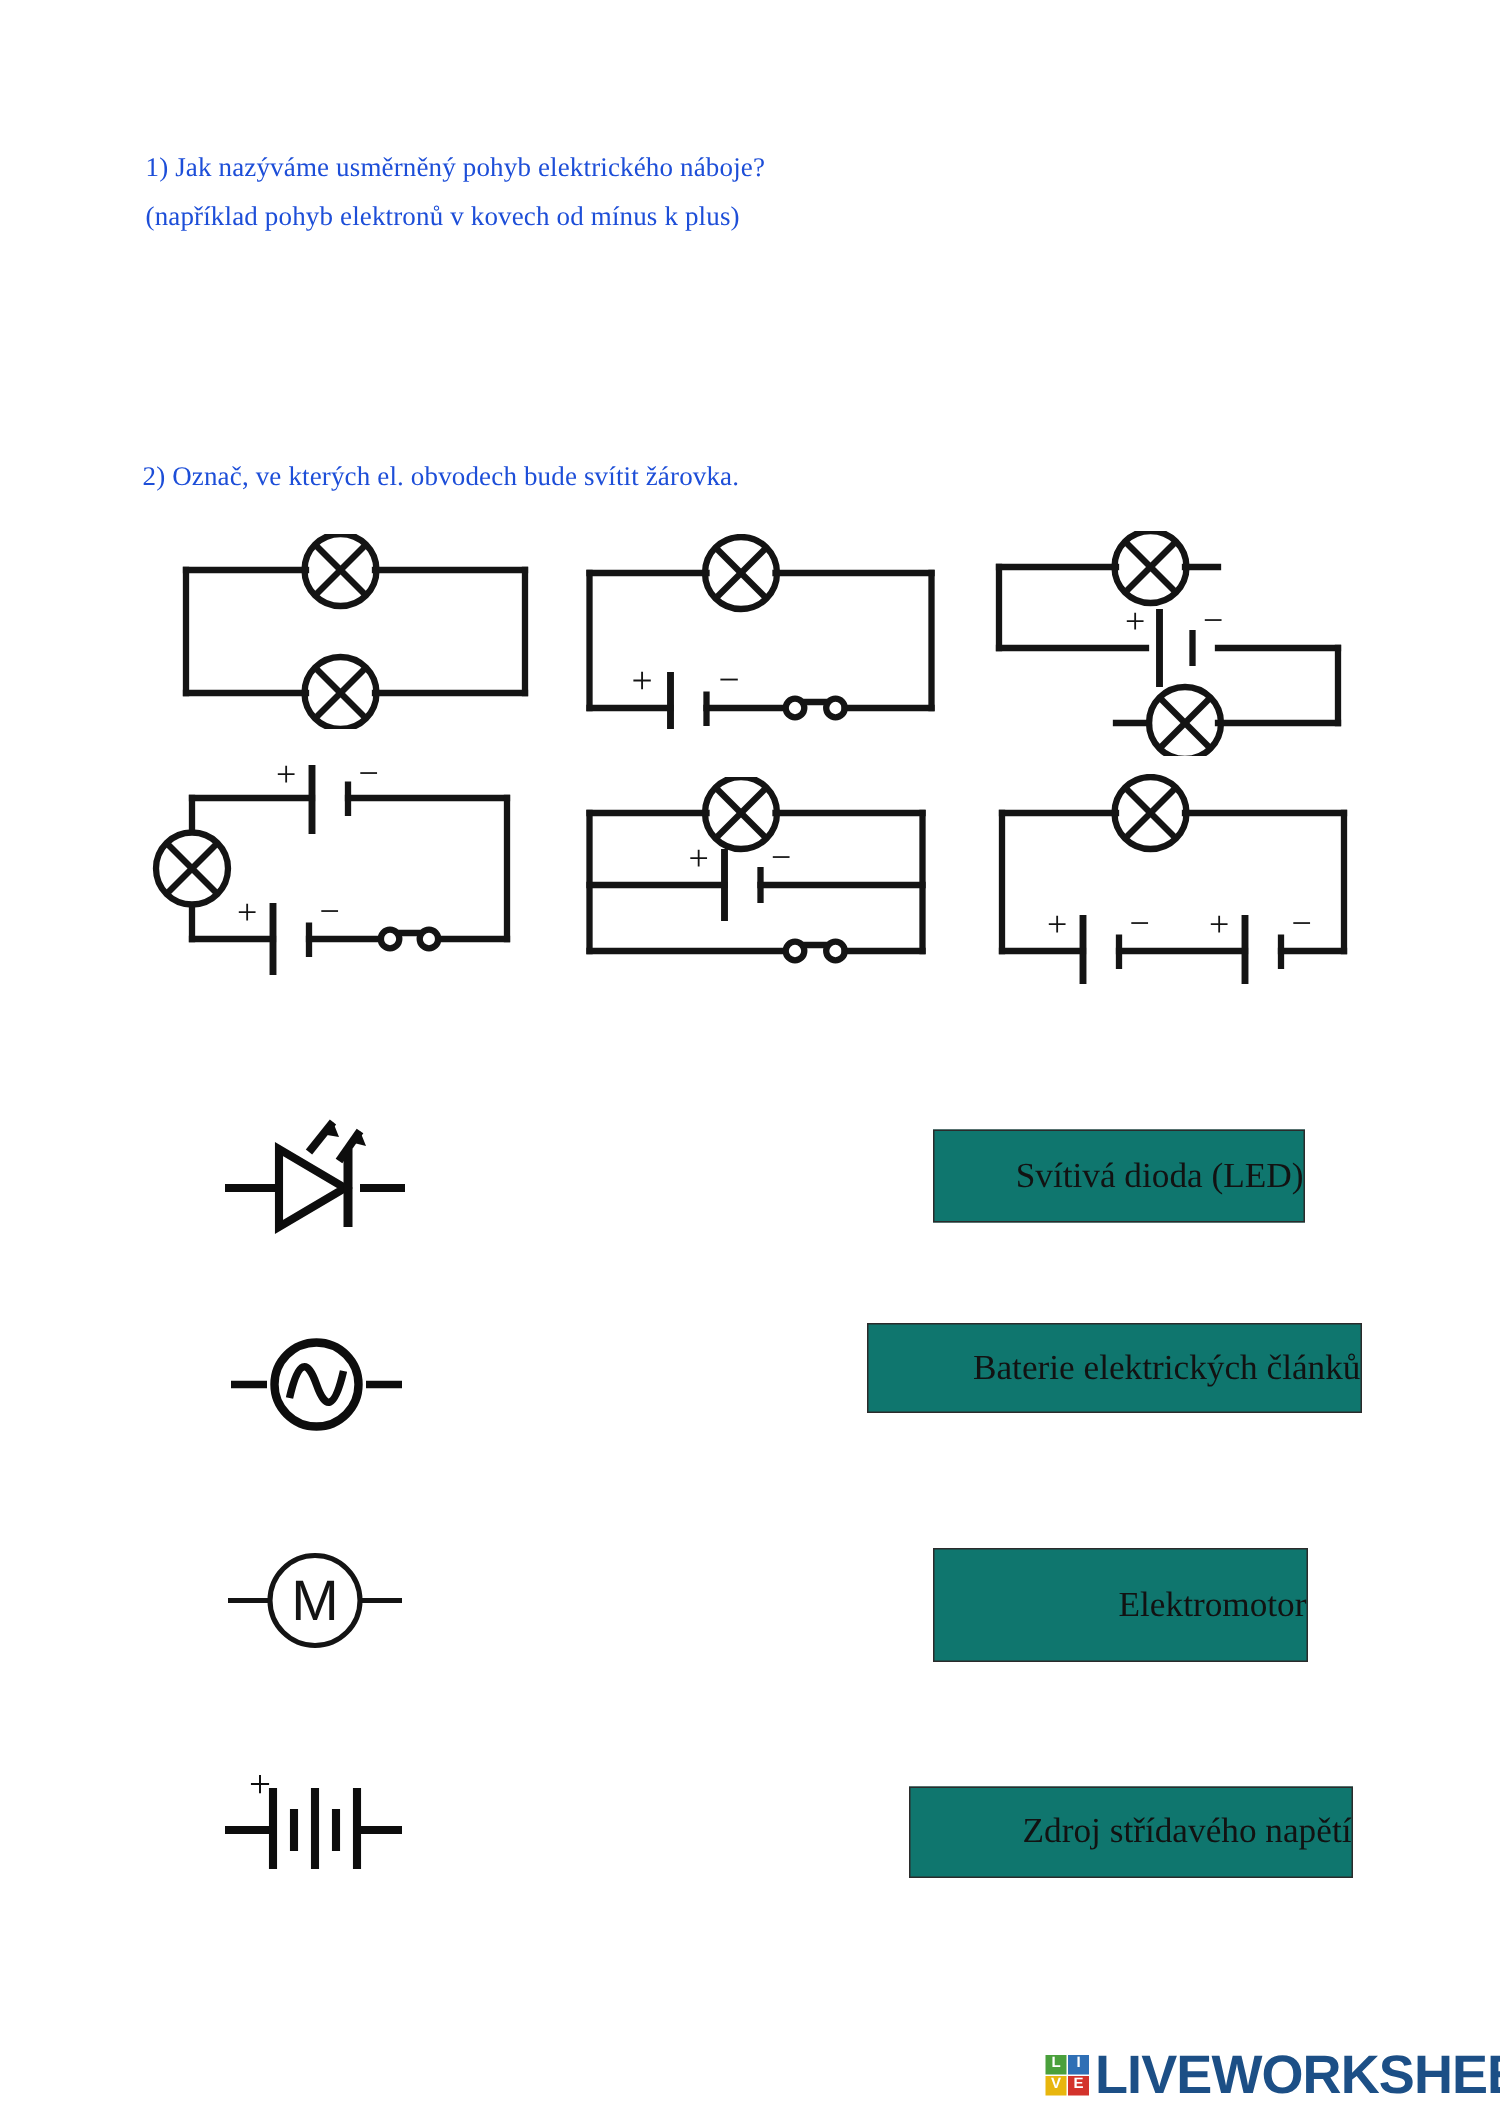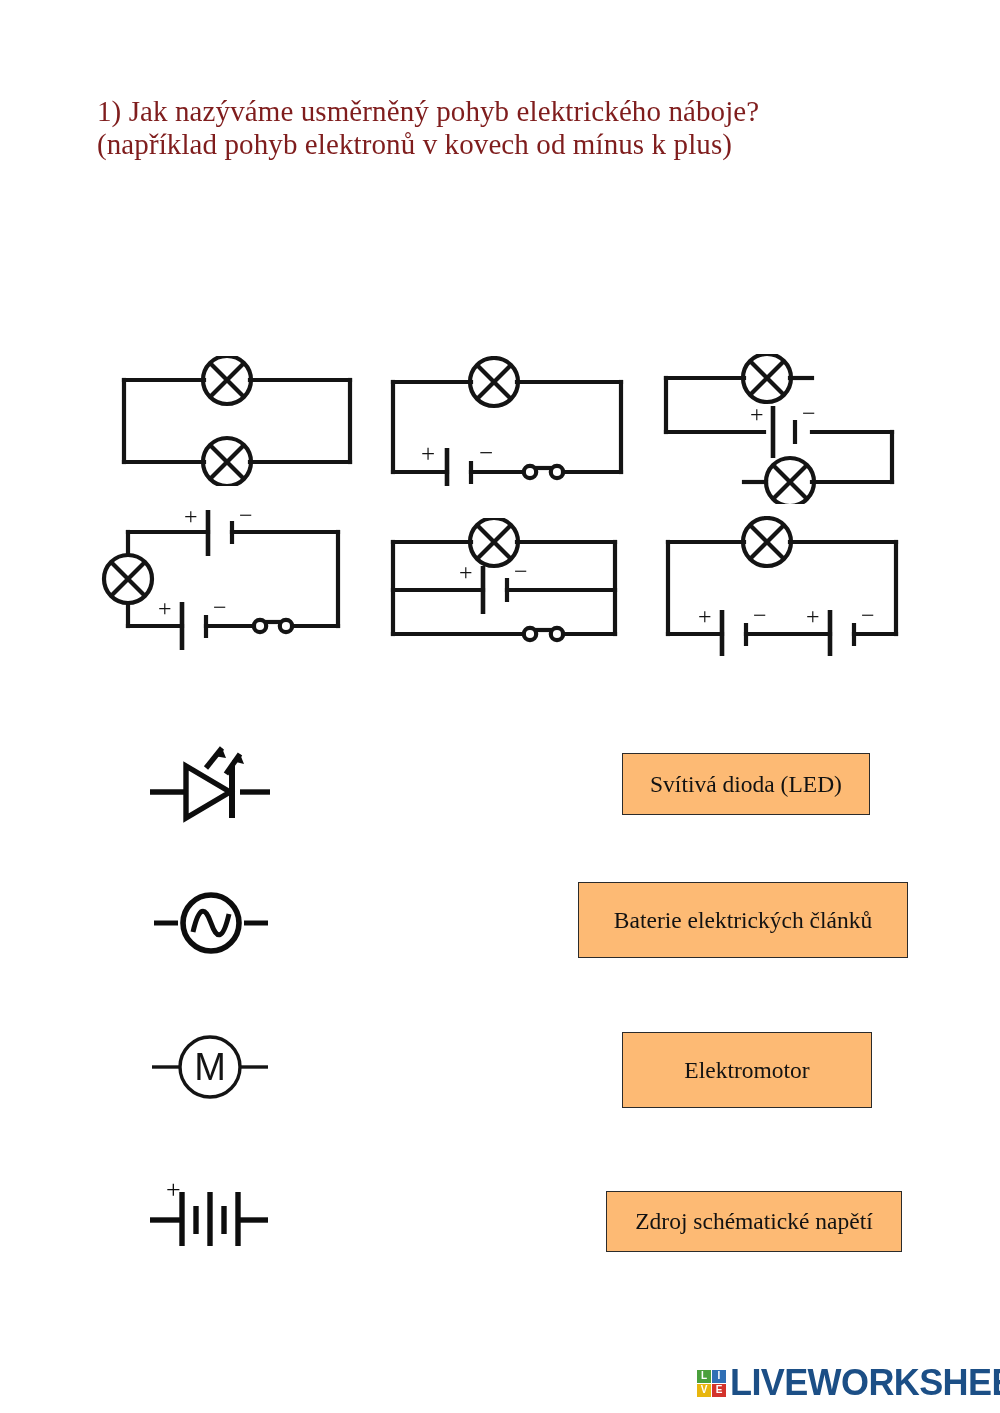--- a/index.html
+++ b/index.html
@@ -8,49 +8,49 @@
     background:#ffffff;
     font-family:"Liberation Serif", serif;
     color:#1a1a1a;
     position:relative;
     overflow:hidden;
   }
   .page{position:relative;width:1000px;height:1413px;}
 
   .q-text{
     position:absolute;
-    font-size:29px;
+    font-size:18px;
     line-height:33px;
     letter-spacing:0.1px;
-    color:#7f1d1d;
+    color:#1d4ed8;
     white-space:pre;
   }
   #q1{left:97px;top:95px;}
   #q2{left:95px;top:301px;}
   #q3{left:95px;top:683px;}
 
   .circuits{position:absolute;left:0;top:348px;width:1000px;height:310px;}
   .circuit{position:absolute;}
 
   .symbols{position:absolute;left:0;top:728px;width:1000px;height:540px;}
   .sym{position:absolute;}
 
   .answer-box{
     position:absolute;
     border:1.6px solid #2b2b2b;
-    background:#fdba74;
+    background:#0f766e;
     display:flex;
     align-items:center;
-    justify-content:center;
+    justify-content:flex-end;
     font-size:23.5px;
     color:#121212;
     box-sizing:border-box;
   }
   #ans0{left:622px;top:753px;width:248px;height:62px;}
-  #ans1{left:578px;top:882px;width:330px;height:76px;}
+  #ans1{left:578px;top:882px;width:330px;height:60px;}
   #ans2{left:622px;top:1032px;width:250px;height:76px;}
   #ans3{left:606px;top:1191px;width:296px;height:61px;}
 
   .logo{
     position:absolute;left:697px;top:1362px;
     display:flex;align-items:center;gap:4px;
   }
   .logo-grid{
     display:grid;
     grid-template-columns:14px 14px;
@@ -70,20 +70,21 @@
   }
 </style>
 </head>
 <body>
 
 <div class="page">
 
   <div class="q-text" id="q1">1) Jak nazýváme usměrněný pohyb elektrického náboje?
 (například pohyb elektronů v kovech od mínus k plus)</div>
 
+  <div class="q-text" id="q2">2) Označ, ve kterých el. obvodech bude svítit žárovka.</div>
 
   <div class="circuits">
 
     <div class="circuit" style="left:112px;top:8px;">
       <svg width="250" height="130" viewBox="0 0 250 130">
         <g fill="none" stroke="#141414" stroke-width="4.2" stroke-linecap="square">
           <path d="M12 24 L92 24"></path>
           <path d="M138 24 L238 24"></path>
           <path d="M12 24 L12 106"></path>
           <path d="M238 24 L238 106"></path>
@@ -339,21 +340,21 @@
   <div class="answer-box" id="ans0">
     <span>Svítivá dioda (LED)</span>
   </div>
   <div class="answer-box" id="ans1">
     <span>Baterie elektrických článků</span>
   </div>
   <div class="answer-box" id="ans2">
     <span>Elektromotor</span>
   </div>
   <div class="answer-box" id="ans3">
-    <span>Zdroj schématické napětí</span>
+    <span>Zdroj střídavého napětí</span>
   </div>
 
   <div class="logo">
     <div class="logo-grid">
       <div class="logo-cell" style="background: rgb(74, 160, 60);">L</div>
       <div class="logo-cell" style="background: rgb(47, 111, 181);">I</div>
       <div class="logo-cell" style="background: rgb(232, 182, 14);">V</div>
       <div class="logo-cell" style="background: rgb(211, 51, 44);">E</div>
     </div>
     <div class="logo-word" style="color: rgb(28, 79, 134);">LIVEWORKSHEETS</div>

